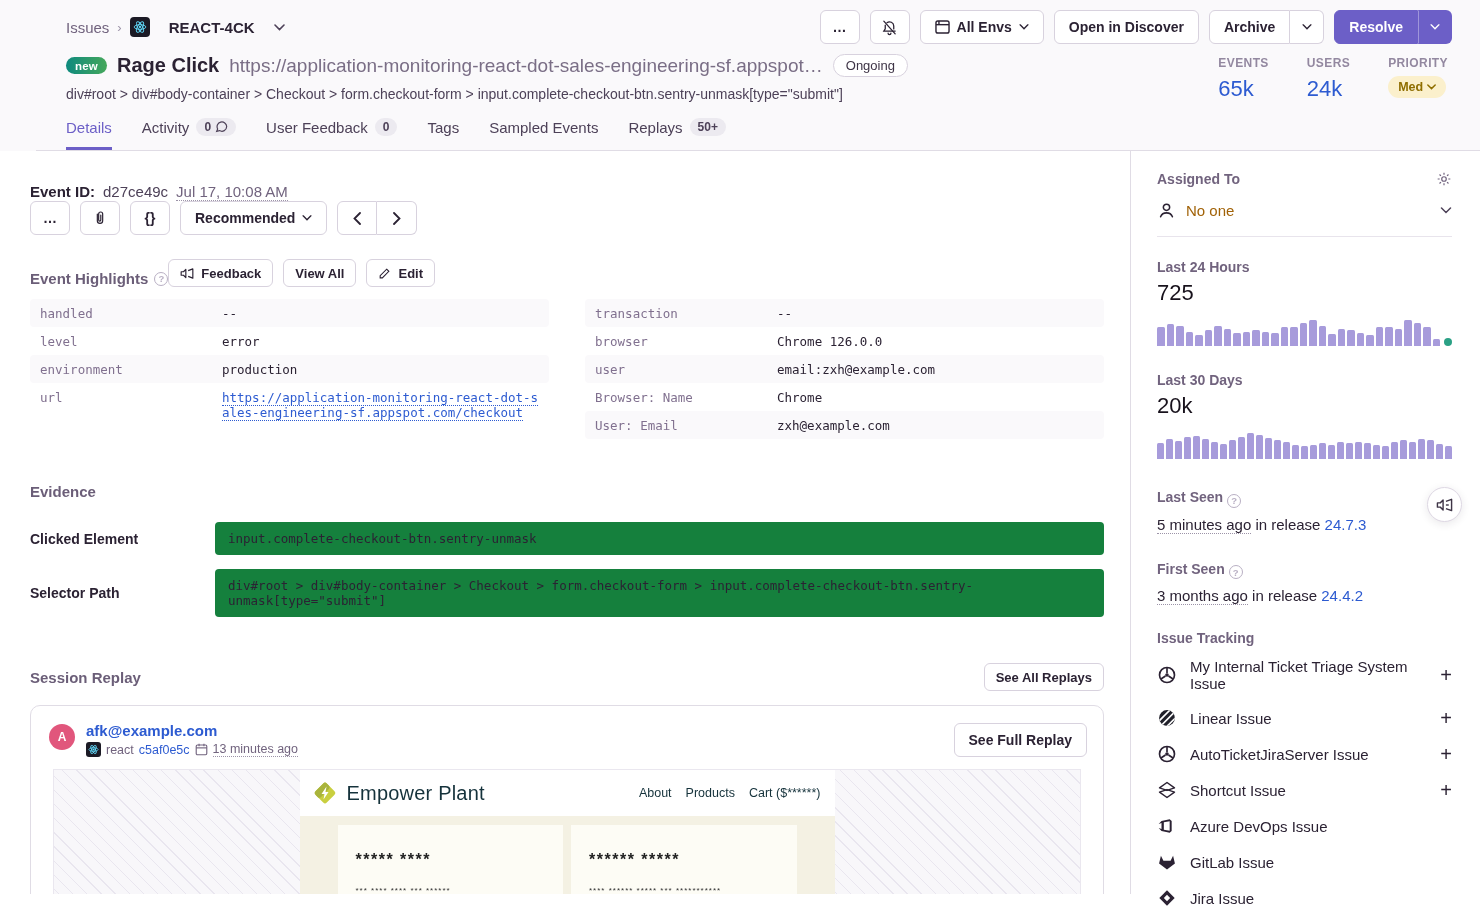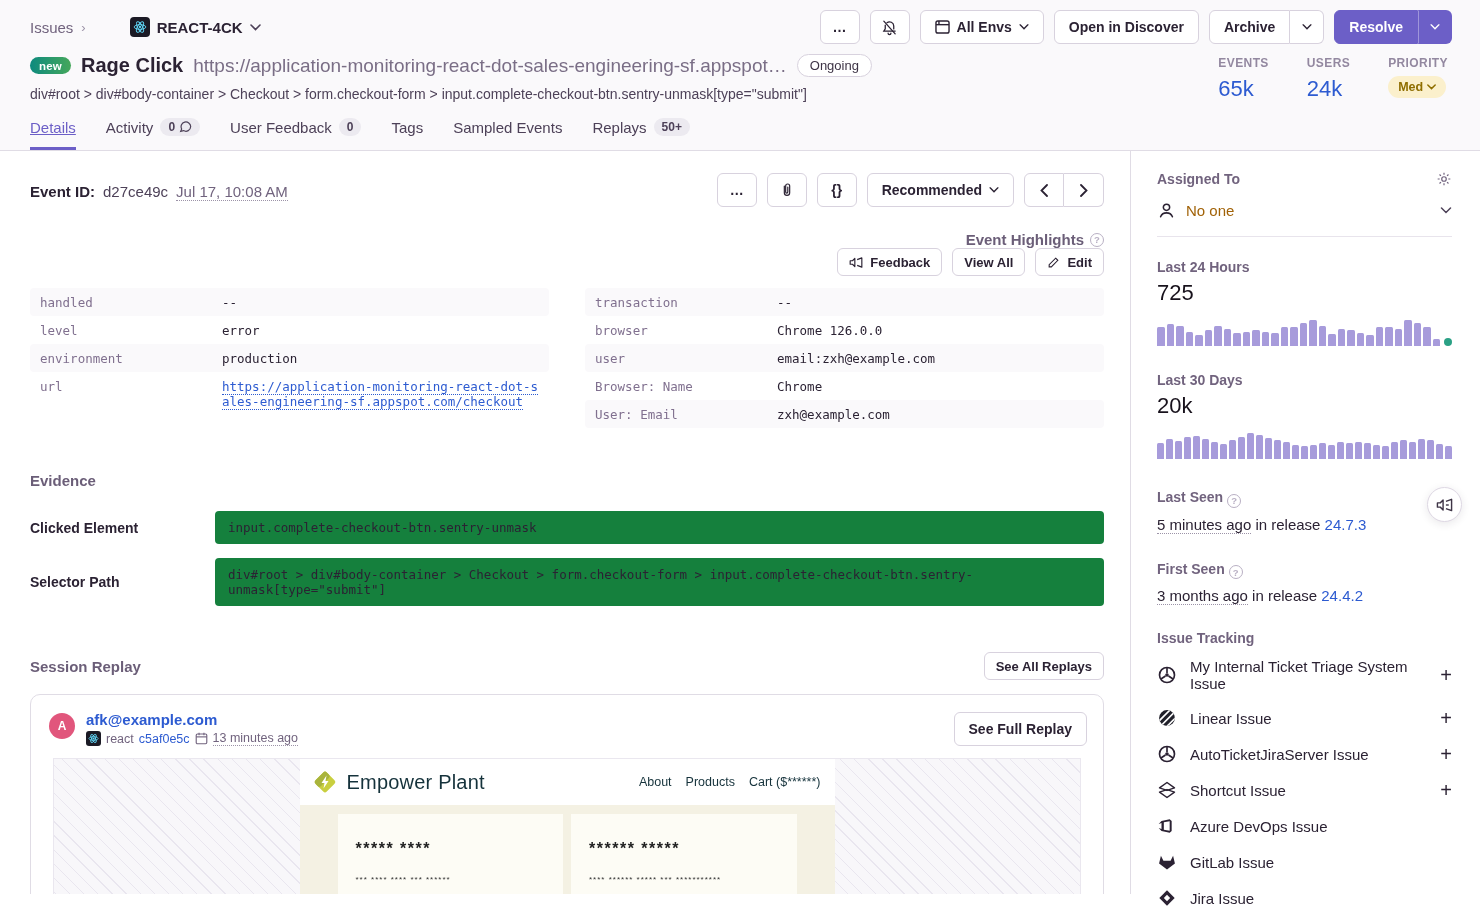--- a/index.html
+++ b/index.html
@@ -5,26 +5,26 @@
   * { margin:0; padding:0; box-sizing:border-box; }
   html,body { width:1480px; height:911px; }
   body {
     font-family:"Liberation Sans", sans-serif;
     color:#2B2233; background:#fff; overflow:hidden; position:relative;
     font-size:14px;
   }
   .mono { font-family:"DejaVu Sans Mono", monospace; }
 
   
-  .top-region { background:#FAF9FB; }
+  .top-region { background:#FAF9FB;padding-left:36px; }
   .topbar { display:flex; align-items:center; justify-content:space-between; padding:10px 28px 6px 30px; }
   .breadcrumb { display:flex; align-items:center; gap:8px; font-size:15px; }
   .breadcrumb a { color:#71637E; text-decoration:none; cursor:pointer; }
   .crumb-sep { color:#9C93A8; font-size:13px; }
-  .project-chip { display:flex; align-items:center; gap:7px; font-weight:600; color:#2B2233; cursor:pointer;margin-left:36px; }
+  .project-chip { display:flex; align-items:center; gap:19px; font-weight:600; color:#2B2233; cursor:pointer; }
   .proj-icon { width:20px; height:20px; border-radius:4px; background:#1B1A25; display:flex; align-items:center; justify-content:center; }
   .chev { display:inline-block; }
 
   .topbar-actions { display:flex; align-items:center; gap:10px; }
   .btn {
     display:inline-flex; align-items:center; justify-content:center; gap:7px;
     background:#fff; border:1px solid #D8D2DE; border-radius:6px;
     height:34px; padding:0 14px; font-size:14px; font-weight:600; color:#2B2233;
     cursor:pointer; font-family:inherit; white-space:nowrap;
   }
@@ -49,39 +49,39 @@
 
   .title-stats { display:flex; gap:38px; padding-top:2px; margin-right:4px; }
   .stat { text-align:left; }
   .stat-label { font-size:12px; font-weight:700; color:#9388A0; letter-spacing:.4px; margin-bottom:6px; }
   .stat-value { font-size:22px; color:#2D5BD1; cursor:pointer; }
   .pill-med { display:inline-flex; align-items:center; gap:4px; background:#FBF0CC; color:#8F6E00; font-size:12.5px; font-weight:700; border-radius:14px; padding:4px 10px; cursor:pointer; }
 
   
   .tabs { display:flex; gap:30px; padding:0 30px; margin-top:16px; border-bottom:1px solid #E0DCE5; }
   .tab { display:flex; align-items:center; gap:7px; padding-bottom:11px; font-size:15px; color:#4D4158; cursor:pointer; border-bottom:3px solid transparent; }
-  .tab.active { color:#6C5FC7; border-bottom-color:#6C5FC7; font-weight:400;text-decoration:underline; }
+  .tab.active { color:#6C5FC7; border-bottom-color:#6C5FC7; font-weight:400; }
   .tab-badge { display:inline-flex; align-items:center; gap:4px; background:#ECEAF0; border-radius:12px; padding:2px 8px; font-size:12px; font-weight:700; color:#4D4158; }
 
   
   .content { display:flex; height:743px; background:#fff; }
   .main { flex:1; padding:22px 26px 0 30px; overflow:hidden; }
 
-  .event-row { display:flex; justify-content:space-between; align-items:flex-start; }
+  .event-row { display:flex; justify-content:space-between; align-items:flex-start;flex-direction:column; }
   .event-id-wrap { display:flex; align-items:baseline; gap:8px; padding-top:10px; font-size:15px; }
   .event-id-label { font-weight:700; }
   .event-id-value { color:#4D4158; }
   .event-time { color:#71637E; border-bottom:1px dotted #9C93A8; cursor:default; }
   .event-toolbar { display:flex; gap:10px; }
   .pair { display:flex; }
   .pair .btn:first-child { border-radius:6px 0 0 6px; }
   .pair .btn:last-child { border-radius:0 6px 6px 0; border-left:none; }
 
   
-  .hl-header { display:flex; justify-content:flex-start; align-items:flex-end; margin-top:24px;flex-direction:column; }
+  .hl-header { display:flex; justify-content:flex-start; align-items:flex-end; margin-top:24px; }
   .section-title { font-size:15px; font-weight:700; color:#6B5E78; display:flex; align-items:center; gap:6px; }
   .qmark { width:14px; height:14px; border:1px solid #B9B0C4; border-radius:50%; color:#B9B0C4; font-size:9.5px; display:inline-flex; align-items:center; justify-content:center; font-weight:700; }
   .hl-actions { display:flex; gap:10px; }
   .btn.sm { height:28px; padding:0 11px; font-size:13px; font-weight:600; border-radius:6px; }
 
   .hl-tables { display:grid; grid-template-columns:1fr 1fr; column-gap:36px; margin-top:12px; align-items:start; }
   .kv-table { width:100%; }
   .kv-row { display:grid; grid-template-columns:182px 1fr; padding:6.5px 10px; font-size:12.5px; border-radius:4px; }
   .kv-row:nth-child(odd) { background:#FAF9FB; }
   .kv-key { color:#80708F; }

